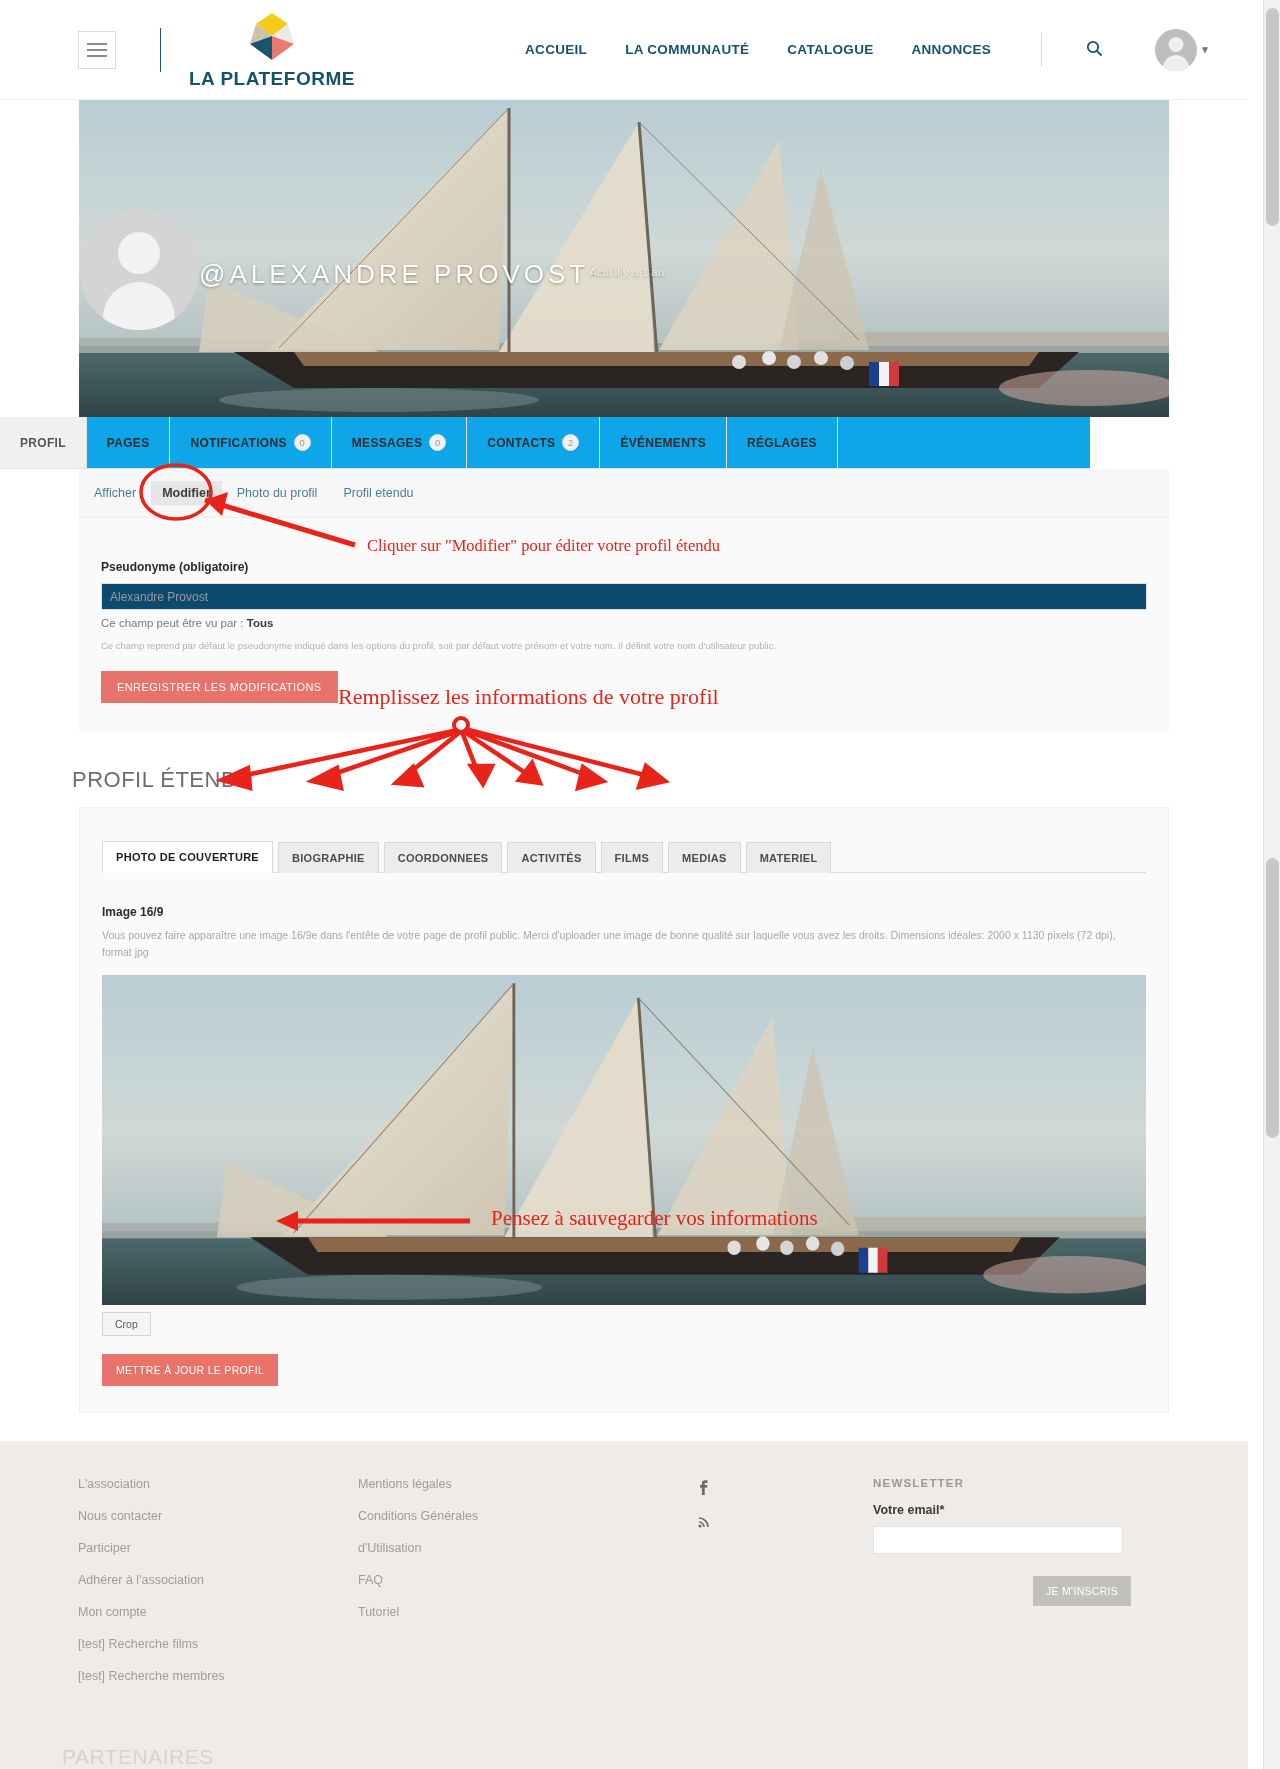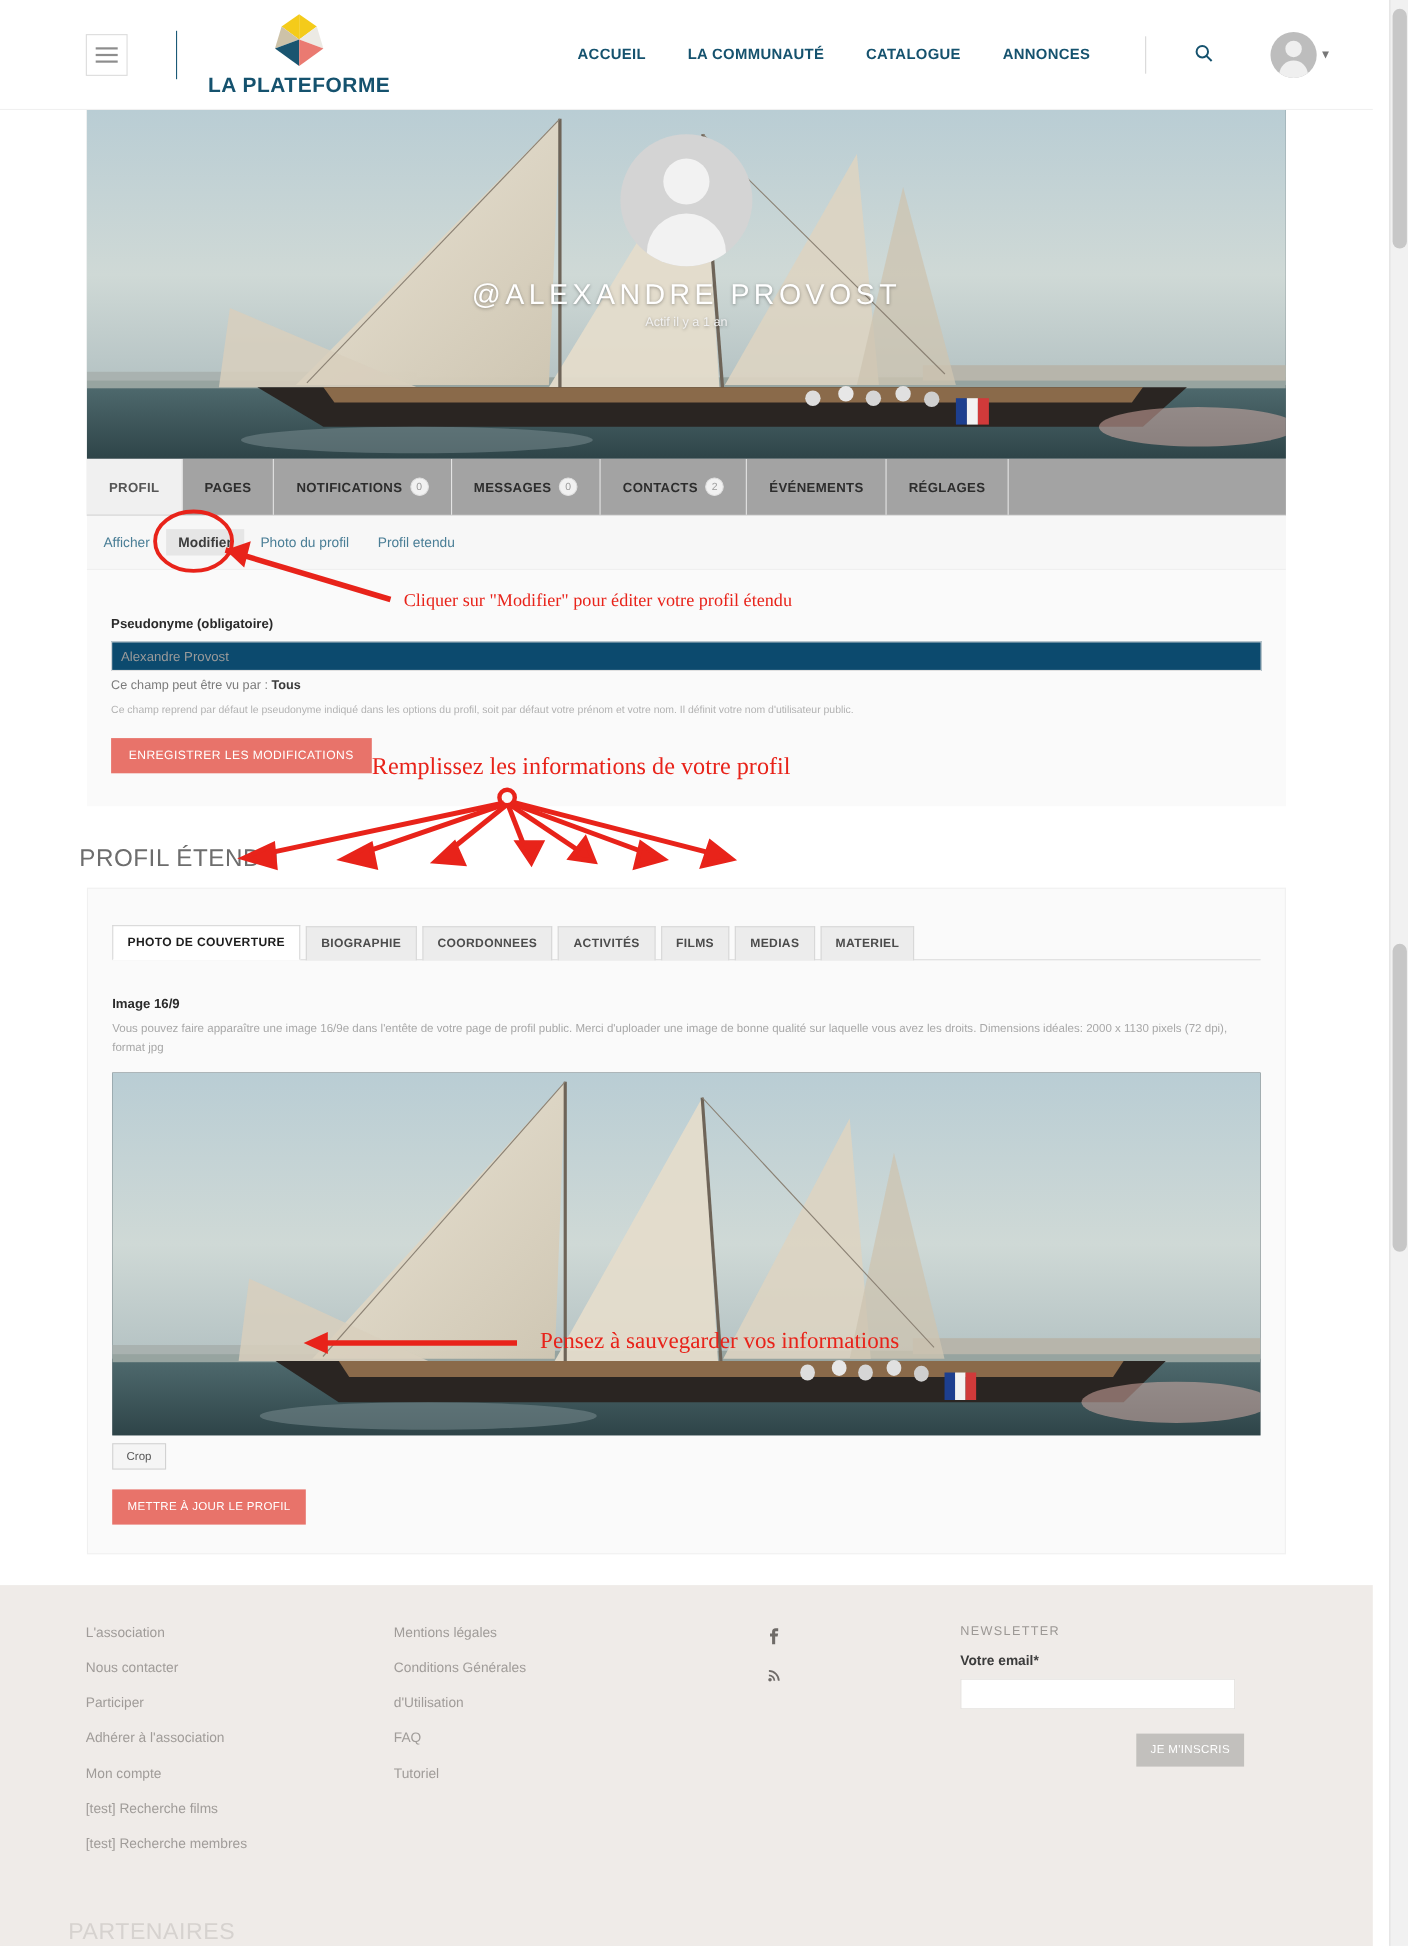--- a/index.html
+++ b/index.html
@@ -71,21 +71,21 @@
     position: relative;
     height: 317px;
     width: 1090px;
     margin-left: 79px;
     overflow: hidden;
     background: #5d6c70;
   }
   .cover-photo { position:absolute; inset:0; }
   .cover-overlay {
     position:absolute; inset:0;
-    display:flex; flex-direction:column; align-items:center;
+    display:flex; align-items:center;
     padding-top: 22px;
   }
   .profile-avatar {
     width: 120px; height: 120px; border-radius: 50%;
     background: #d4d4d4; position: relative; overflow:hidden;
     flex: none;
   }
   .profile-avatar::before {
     content:""; position:absolute; left:50%; top:22px; transform:translateX(-50%);
     width:42px; height:42px; border-radius:50%; background:#f2f2f2;
@@ -98,22 +98,22 @@
     margin-top: 10px; color:#ffffff; font-size: 26px; letter-spacing: 4px;
     text-shadow: 0 1px 3px rgba(0,0,0,.35); font-weight: 400;
   }
   .profile-sub {
     color:#f1f1f1; font-size: 11.5px; margin-top: 4px;
     text-shadow: 0 1px 3px rgba(0,0,0,.35);
   }
 
   
   .ptabs {
-    width: 1090px; margin-left: 79px;
-    display:flex; height: 52px; background:#a3a3a3;
+    width: 1090px; 
+    display:flex; height: 52px; background:#0ea5e9;
     border-bottom:1px solid #e2e2e2;
   }
   .ptab {
     display:flex; align-items:center; gap:7px;
     padding: 0 20px; font-size: 12px; font-weight: bold;
     color:#2d2d2d; letter-spacing: .3px;
     border-right:1px solid #e4e4e4; cursor:pointer;
     white-space: nowrap;
   }
   .ptab.active { background:#f0f0f0; color:#555; border-right:1px solid #e4e4e4;}
@@ -187,21 +187,21 @@
   }
 
   
   .footer { background:#efebe8; margin-top:28px; padding: 36px 0 0 0; width:1248px;}
   .footer-inner { display:flex; padding-left:78px; }
   .fcol { display:flex; flex-direction:column; gap:18px; font-size:12.5px; color:#a09c99; }
   .fcol a { color:#a09c99; text-decoration:none; cursor:pointer; }
   .fcol.c1 { width: 280px; }
   .fcol.c2 { width: 340px; }
   .fcol.c3 { width: 175px; gap: 16px; font-size:15px; color:#6f6b68; }
-  .news-title { font-size:11.5px; letter-spacing:1.2px; color:#9c9895; font-weight:normal; }
+  .news-title { font-size:11.5px; letter-spacing:1.2px; color:#9c9895; font-weight:bold; }
   .news-label { font-size:12.5px; font-weight:bold; color:#3b3b3b; margin-top:14px; }
   .news-input { margin-top:9px; width:250px; height:28px; background:#fff; border:1px solid #e3e0dd; }
   .news-btn {
     margin-top:22px; margin-left:160px; display:inline-block;
     background:#c2c0bd; color:#fff; border:none;
     font-size:10.5px; padding:9px 13px; cursor:pointer;
     font-family:"Liberation Sans", sans-serif; letter-spacing:.3px;
   }
   .partners { padding: 62px 0 0 62px; color:#d6d2cf; }
   .partners h3 { font-size:21px; font-weight:400; letter-spacing:.5px; }

